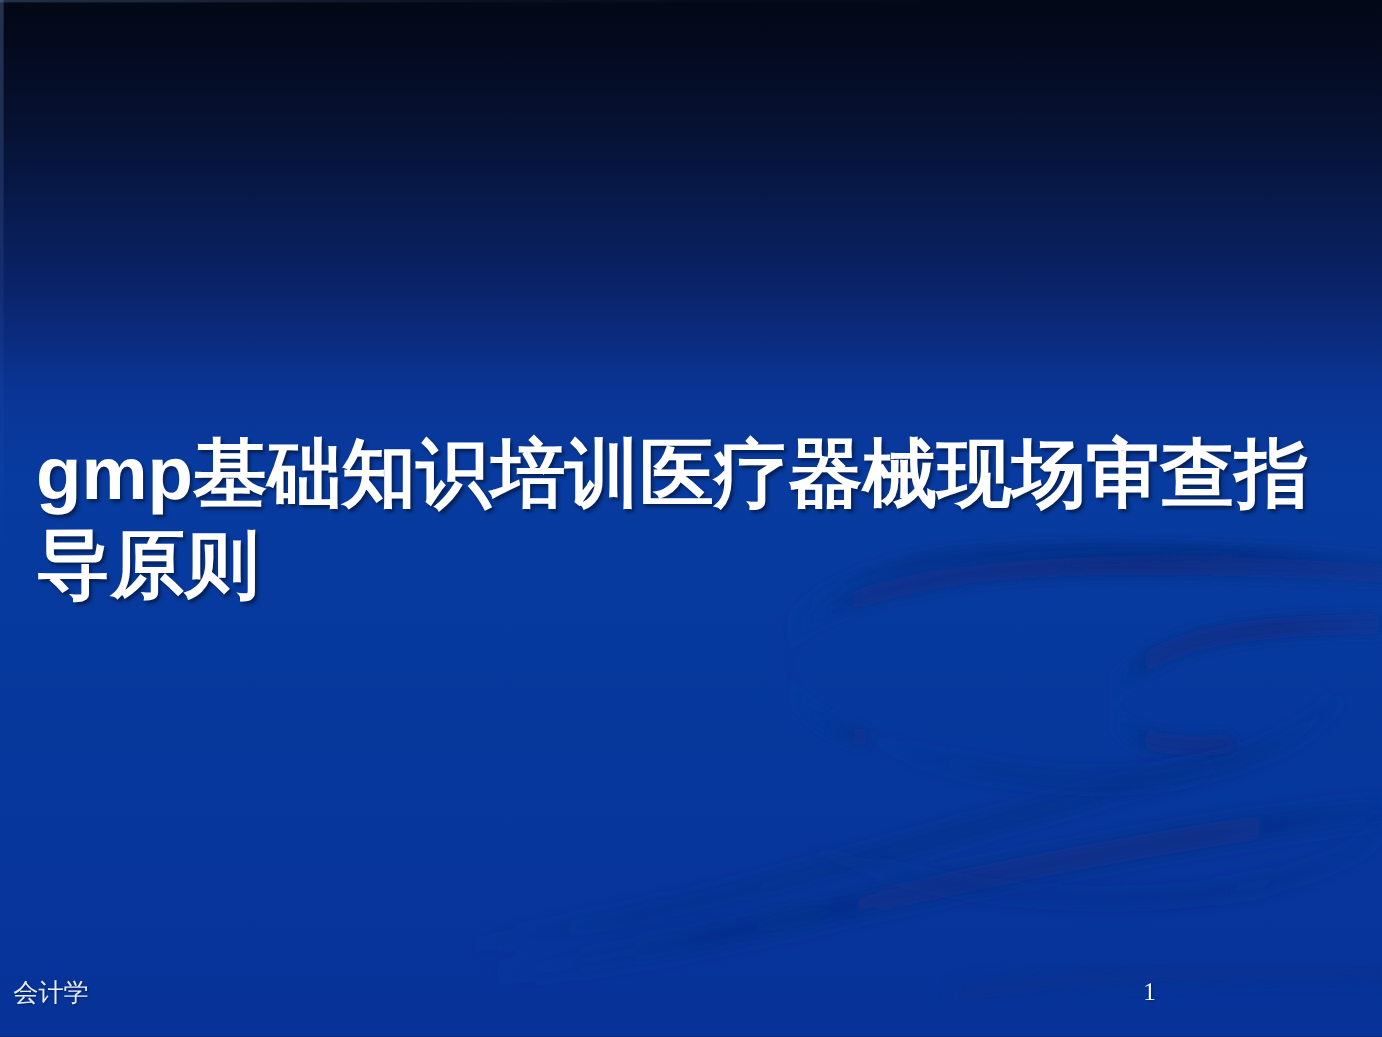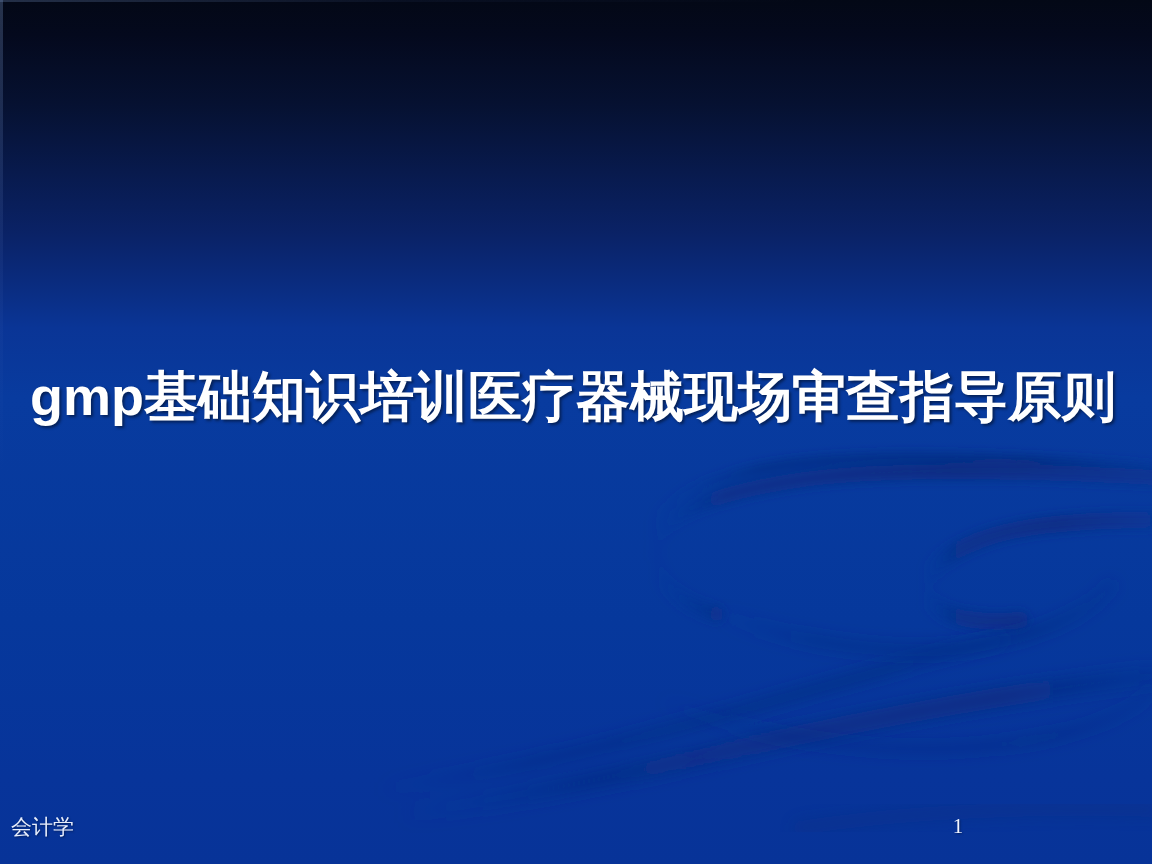--- a/index.html
+++ b/index.html
@@ -61,21 +61,21 @@
   
   .title-block {
     position: absolute;
     left: 30px;
     top: 358px;
     width: 1105px;
   }
   .title-text {
     margin: 0;
     color: #ffffff;
-    font-size: 54px;
+    font-size: 62px;
     line-height: 76px;
     font-weight: 700;
     letter-spacing: 0px;
     text-shadow: 2px 2px 3px rgba(0,0,0,0.45);
     font-family: "Liberation Serif", "DejaVu Serif", serif;
     white-space: pre-wrap;
   }
   .title-text .latin {
     font-family: "Liberation Sans", "DejaVu Sans", sans-serif;
     font-weight: 700;

